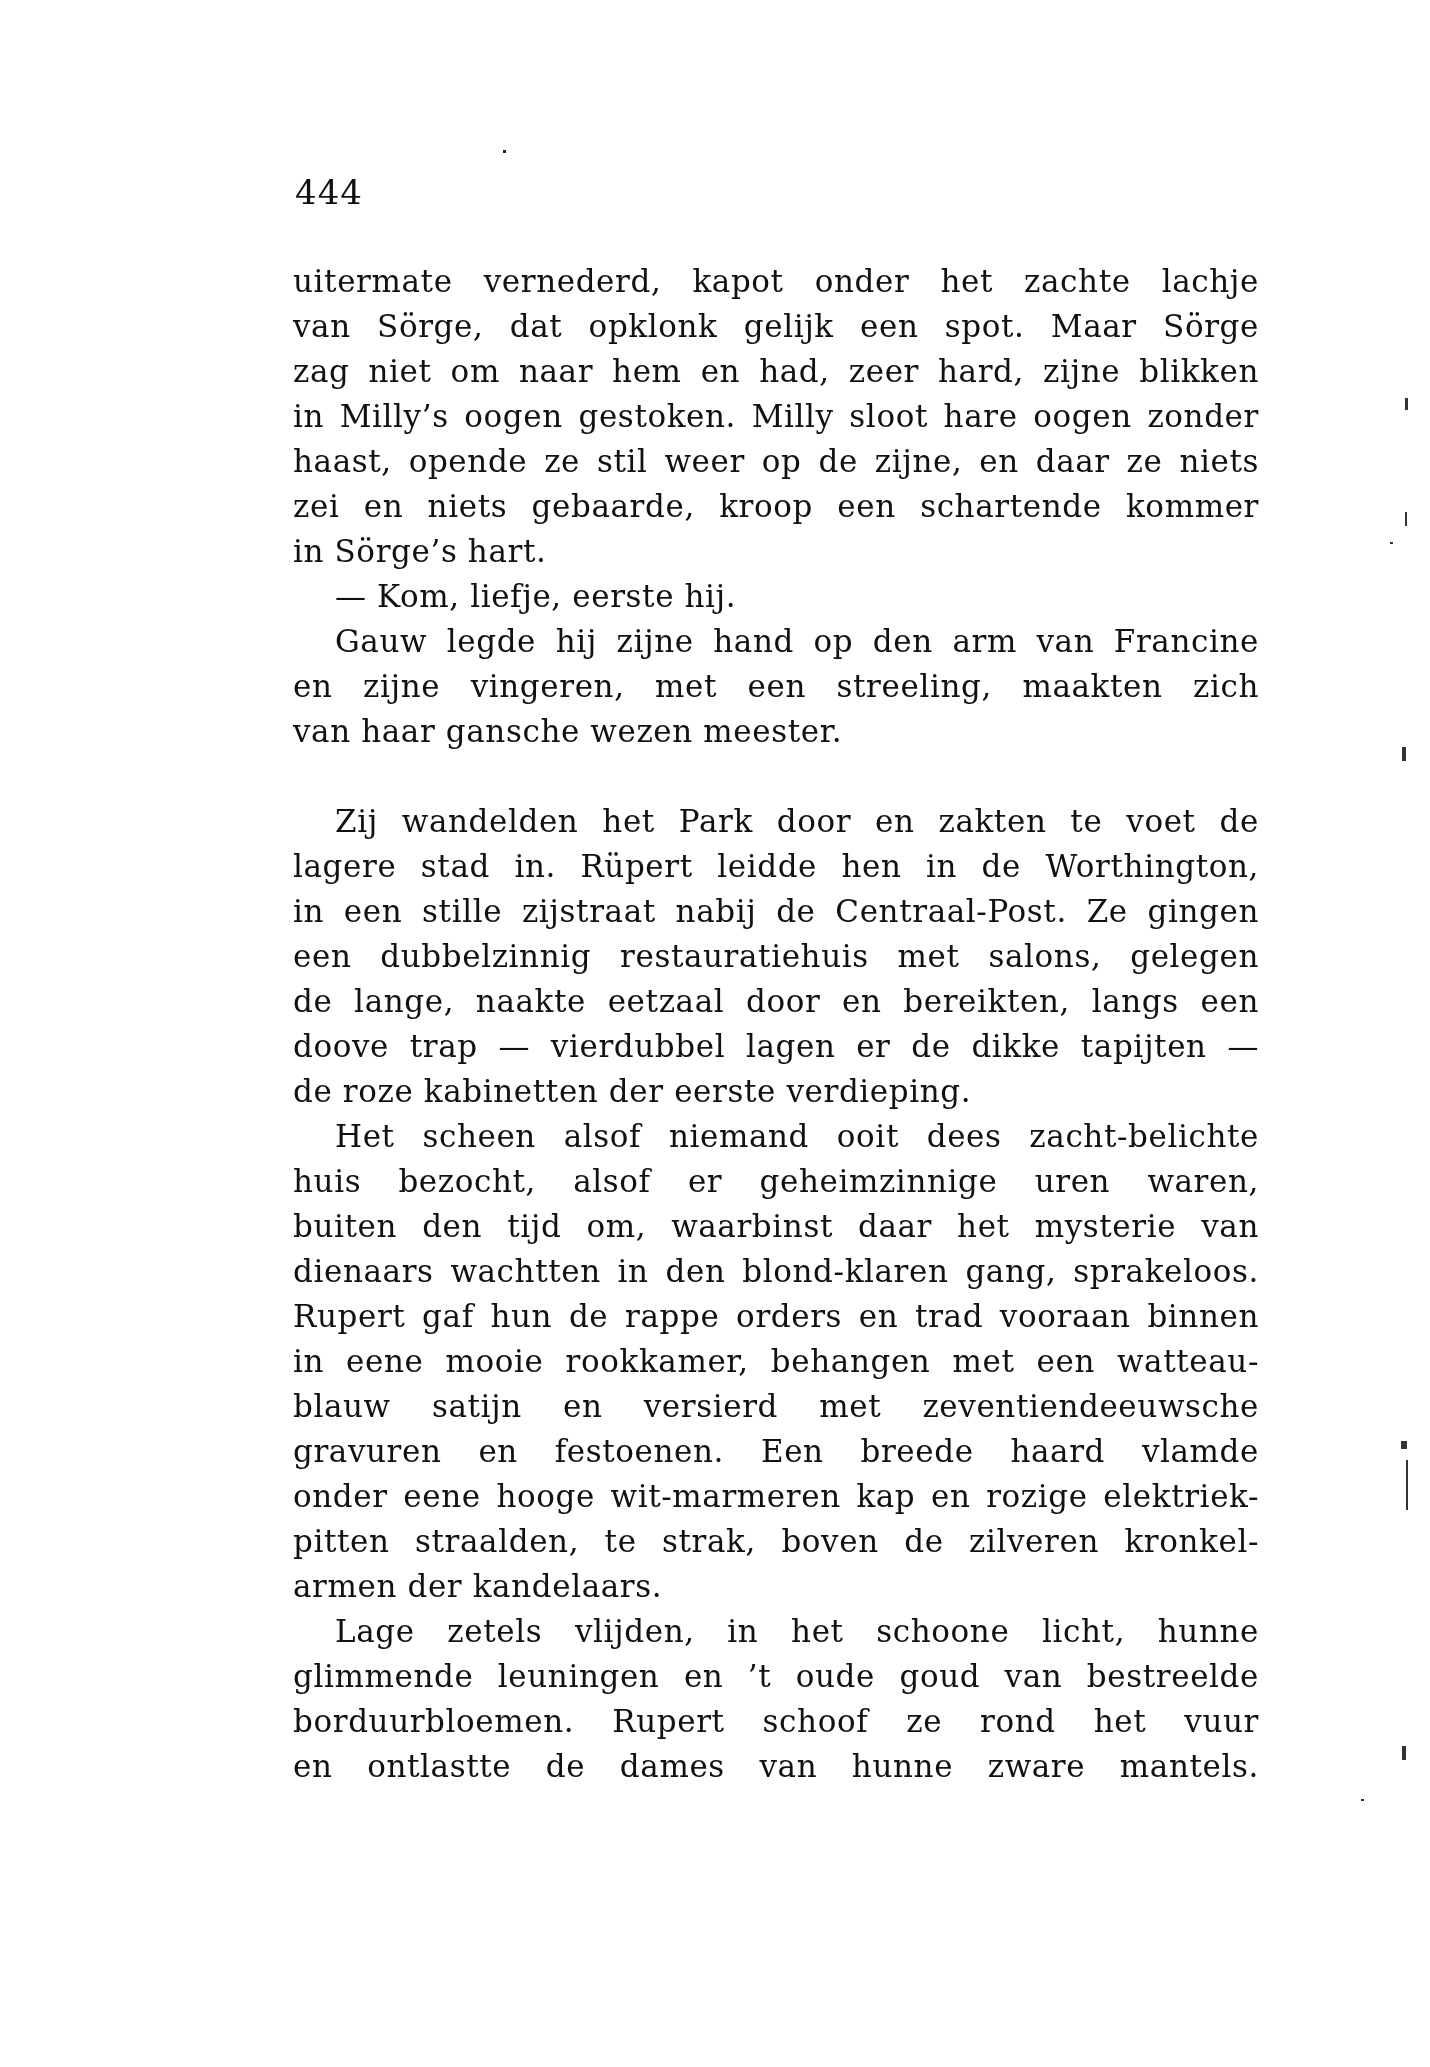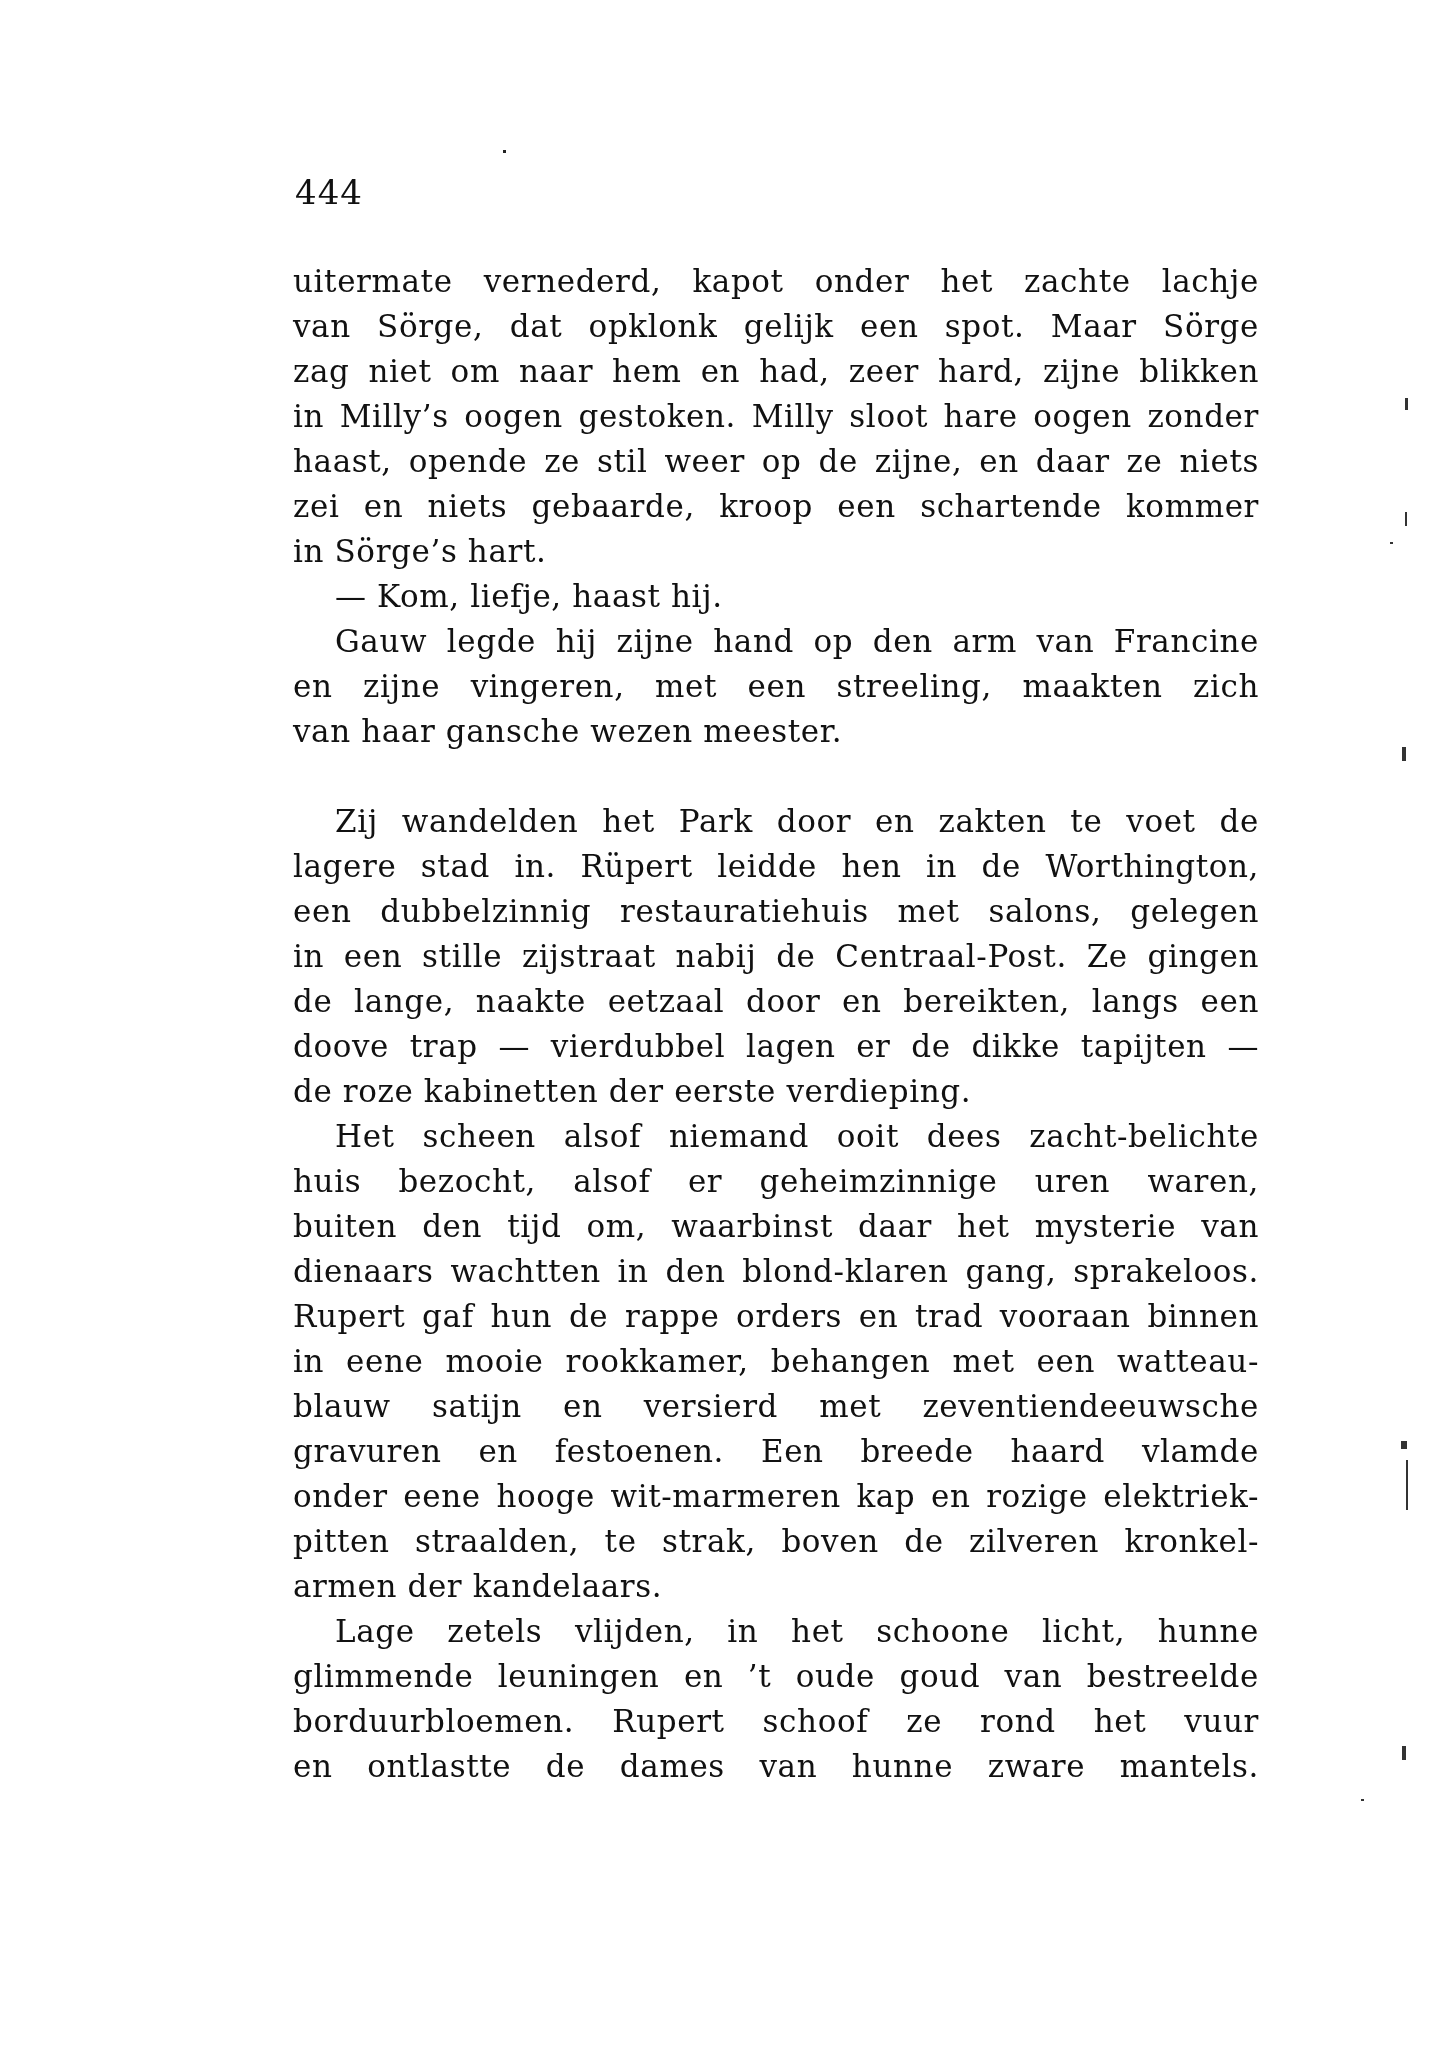--- a/index.html
+++ b/index.html
@@ -79,36 +79,36 @@
       <span class="line">uitermate vernederd, kapot onder het zachte lachje</span>
       <span class="line">van Sörge, dat opklonk gelijk een spot. Maar Sörge</span>
       <span class="line">zag niet om naar hem en had, zeer hard, zijne blikken</span>
       <span class="line">in Milly’s oogen gestoken. Milly sloot hare oogen zonder</span>
       <span class="line">haast, opende ze stil weer op de zijne, en daar ze niets</span>
       <span class="line">zei en niets gebaarde, kroop een schartende kommer</span>
       <span class="line last">in Sörge’s hart.</span>
     </div>
 
     <div>
-      <span class="line last indent">— Kom, liefje, haast hij.</span>
+      <span class="line last indent">— Kom, liefje, eerste hij.</span>
     </div>
 
     <div>
       <span class="line indent">Gauw legde hij zijne hand op den arm van Francine</span>
       <span class="line">en zijne vingeren, met een streeling, maakten zich</span>
       <span class="line last">van haar gansche wezen meester.</span>
     </div>
 
     <div class="line blank"></div>
 
     <div>
       <span class="line indent">Zij wandelden het Park door en zakten te voet de</span>
       <span class="line">lagere stad in. Rüpert leidde hen in de Worthington,</span>
+      <span class="line">in een stille zijstraat nabij de Centraal-Post. Ze gingen</span>
       <span class="line">een dubbelzinnig restauratiehuis met salons, gelegen</span>
-      <span class="line">in een stille zijstraat nabij de Centraal-Post. Ze gingen</span>
       <span class="line">de lange, naakte eetzaal door en bereikten, langs een</span>
       <span class="line">doove trap — vierdubbel lagen er de dikke tapijten —</span>
       <span class="line last">de roze kabinetten der eerste verdieping.</span>
     </div>
 
     <div>
       <span class="line indent">Het scheen alsof niemand ooit dees zacht-belichte</span>
       <span class="line">huis bezocht, alsof er geheimzinnige uren waren,</span>
       <span class="line">buiten den tijd om, waarbinst daar het mysterie van</span>
       <span class="line">dienaars wachtten in den blond-klaren gang, sprakeloos.</span>

